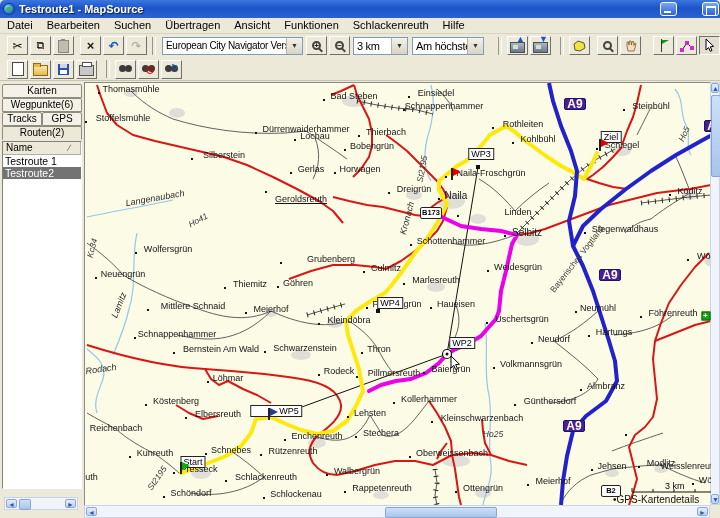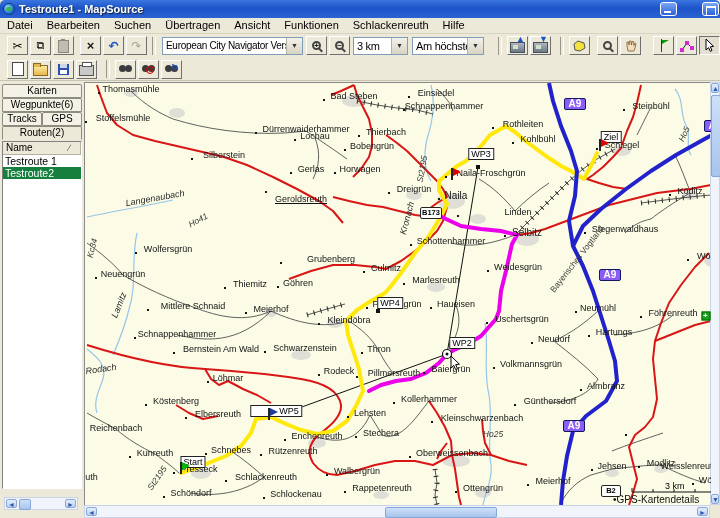--- a/index.html
+++ b/index.html
@@ -70,39 +70,39 @@
   .tab{background:#F4F2E6;border:1px solid #8E8C7E;border-radius:2px 2px 0 0;height:12px;line-height:12px;
        text-align:center;font-size:10px;margin-bottom:0;}
   .tabrow{display:flex;}
   .tabrow .tab{flex:1;}
   .tab.active{background:#ECE9D8;border-bottom-color:#ECE9D8;font-size:10px;}
   .listwrap{border:1px solid;border-color:#808080 #FFFFFF #FFFFFF #808080;background:#fff;height:346px;margin-top:1px;position:relative;}
   .listheader{background:#ECE9D8;border-bottom:1px solid #B4B0A0;border-right:1px solid #B4B0A0;height:12px;line-height:12px;
       font-size:10px;padding-left:3px;position:relative;}
   .listheader .sort{position:absolute;right:10px;top:0;font-size:9px;color:#555;}
   .lrow{height:12px;line-height:12px;font-size:10.5px;padding-left:2px;white-space:nowrap;}
-  .lrow.sel{background:#15803d;color:#fff;}
+  .lrow.sel{background:#737373;color:#fff;}
   
   .sbar{position:absolute;background:#F1F4FB;border:1px solid #C8D4EA;box-sizing:border-box;}
   .sbtn{position:absolute;background:linear-gradient(180deg,#E3EDFB,#BCD2F0);border:1px solid #8CA8D4;border-radius:2px;
      color:#2A57B0;font-size:7px;text-align:center;box-sizing:border-box;}
   .sthumb{position:absolute;background:linear-gradient(180deg,#CDE0F8,#A8C4EC);border:1px solid #86A6D8;border-radius:2px;}
   
   .map{position:absolute;left:84px;top:82px;width:626px;height:422px;background:#FCFBE6;
        border-left:1px solid #8a8a8a;border-top:1px solid #8a8a8a;overflow:hidden;box-sizing:content-box;}
   .map svg{position:absolute;left:0;top:0;}
   .mlabel{position:absolute;font-size:9px;color:#141414;white-space:nowrap;transform:translate(-50%,-50%);z-index:5;}
   .mlabel.riv{font-style:italic;color:#2b2b2b;}
   .mlabel.rd{font-style:italic;color:#3a3a3a;font-size:8.5px;}
   .mlabel.rail-label{color:#3a3a3a;font-size:8.5px;}
   .dot{position:absolute;width:2px;height:2px;background:#141414;z-index:4;}
   .wpbox{position:absolute;background:#fff;border:1px solid #222;font-size:9px;line-height:10px;
      padding:0 2px;transform:translate(-50%,-50%);z-index:8;white-space:nowrap;}
   .shield{position:absolute;transform:translate(-50%,-50%);font-weight:bold;text-align:center;z-index:7;}
-  .shield.a{width:20px;height:10px;background:#8b5cf6;color:#fff;border:1px solid #101a60;font-size:10px;line-height:10px;border-radius:2px;}
+  .shield.a{width:20px;height:10px;background:#4c1d95;color:#fff;border:1px solid #101a60;font-size:12px;line-height:10px;border-radius:2px;}
   .shield.b{min-width:16px;height:10px;background:#fff;color:#000;border:1px solid #222;font-size:7.5px;line-height:10px;padding:0 1px;border-radius:2px;}
   .flag{position:absolute;z-index:9;width:10px;height:12px;transform:translate(-1px,-11px);}
   .flag .pole{position:absolute;left:0;top:0;width:1.5px;height:12px;background:#222;}
   .flag .tri{position:absolute;left:1.5px;top:0;width:0;height:0;border-top:4px solid transparent;border-bottom:4px solid transparent;}
   .poi-green{position:absolute;width:7px;height:7px;background:#17A317;border:1px solid #0A660A;z-index:6;transform:translate(-50%,-50%);}
   .poi-green::after{content:"+";position:absolute;left:0.5px;top:-2.5px;color:#fff;font-size:8px;font-weight:bold;}
   .scalebar{position:absolute;z-index:6;font-size:9px;}
   .mapnote{position:absolute;z-index:6;font-size:10px;color:#111;}
   #map-cursor{z-index:20;}
 </style>

